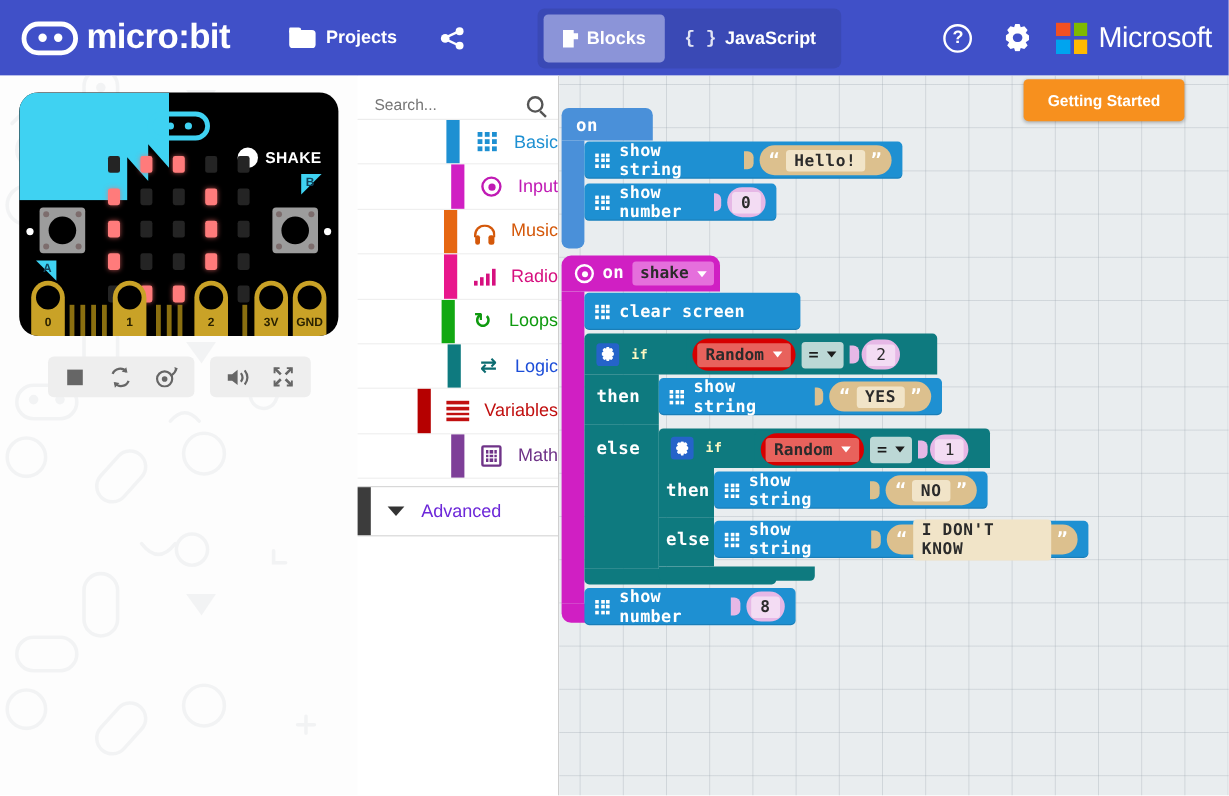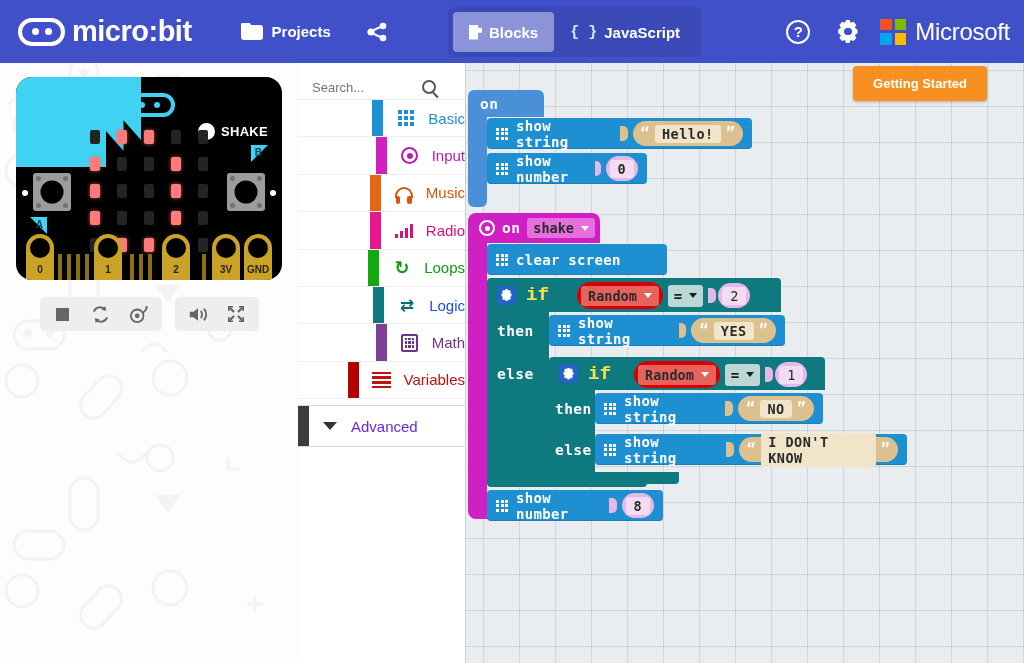--- a/index.html
+++ b/index.html
@@ -227,21 +227,21 @@
   .stop-sq { width: 13px; height: 13px; background: #666; }
 
   
   #toolbox {
     width: 168px; height: 600px; background: #fff;
     border-right: 1px solid #cfcfcf; flex-shrink: 0;
     position: relative;
   }
   #search-row {
     height: 37px; display: flex; align-items: center;
-    padding: 12px 12px 0 14px; justify-content: flex-start;
+    padding: 12px 12px 0 14px; justify-content: space-between;
     border-bottom: 1px solid #ececec;
   }
   #search-input {
     border: none; outline: none; font-size: 13px; color: #9a9a9a;
     font-family: "Liberation Sans", sans-serif; width: 110px; background: transparent;
   }
   .search-icon {
     width: 14px; height: 14px; border: 2px solid #555; border-radius: 50%;
     position: relative;
   }
@@ -382,21 +382,21 @@
 
   .if-block { background: #0e7a7f; border-radius: 4px; }
   .gear-blue {
     width: 19px; height: 19px; background: #2563c9; border-radius: 3px;
     display: flex; align-items: center; justify-content: center;
   }
   .gear-blue::after {
     content: ""; width: 12px; height: 12px; background: #fff;
     clip-path: polygon(42% 0,58% 0,62% 12%,75% 8%,87% 22%,80% 33%,92% 42%,92% 58%,80% 66%,87% 78%,75% 91%,62% 87%,58% 100%,42% 100%,38% 87%,25% 91%,13% 78%,20% 66%,8% 58%,8% 42%,20% 33%,13% 22%,25% 8%,38% 12%);
   }
-  .ifword { color: #fde047; font-size: 19px; font-weight: bold; letter-spacing: .4px; font-family: Liberation Mono, monospace; }
+  .ifword { color: #fef9c3; font-size: 11px; font-weight: bold; letter-spacing: .4px; }
   .kw { color: #fff; font-size: 14.5px; font-weight: bold; letter-spacing: .4px; }
 
   .cmp-block {
     background: #0e7a7f; border-radius: 4px; height: 31px;
     display: flex; align-items: center; padding: 0 5px; gap: 5px;
   }
   .var-block {
     background: #d60000; border-radius: 14px; height: 27px;
     display: flex; align-items: center; padding: 0 4px;
   }
@@ -719,47 +719,47 @@
           <div class="cat-label" style="color:#0f9a0f">Loops</div>
         </div>
         <div class="cat-row">
           <div class="cat-bar" style="background:#0e7a7f"></div>
           <div class="cat-icon" style="color:#0b6b70">
             <span class="ic-logic">⇄</span>
           </div>
           <div class="cat-label" style="color:#1d4ed8">Logic</div>
         </div>
         <div class="cat-row">
+          <div class="cat-bar" style="background:#b50000"></div>
+          <div class="cat-icon" style="color:#c11010">
+            <span class="ic-lines">
+              <i></i>
+              <i></i>
+              <i></i>
+              <i></i>
+            </span>
+          </div>
+          <div class="cat-label" style="color:#c11010">Variables</div>
+        </div>
+        <div class="cat-row">
           <div class="cat-bar" style="background:#7e3f98"></div>
           <div class="cat-icon" style="color:#6f3388">
             <span class="ic-calc">
               <i></i>
               <i></i>
               <i></i>
               <i></i>
               <i></i>
               <i></i>
               <i></i>
               <i></i>
               <i></i>
             </span>
           </div>
           <div class="cat-label" style="color:#6f3388">Math</div>
-        </div>
-        <div class="cat-row">
-          <div class="cat-bar" style="background:#b50000"></div>
-          <div class="cat-icon" style="color:#c11010">
-            <span class="ic-lines">
-              <i></i>
-              <i></i>
-              <i></i>
-              <i></i>
-            </span>
-          </div>
-          <div class="cat-label" style="color:#c11010">Variables</div>
         </div>
       </div>
     <div id="advanced-row">
       <div class="cat-bar"></div>
       <div class="chev-down"></div>
       <div class="cat-label" style="color:#6d28d9;margin-left:14px">Advanced</div>
     </div>
   </div>
 
   <div id="workspace">

